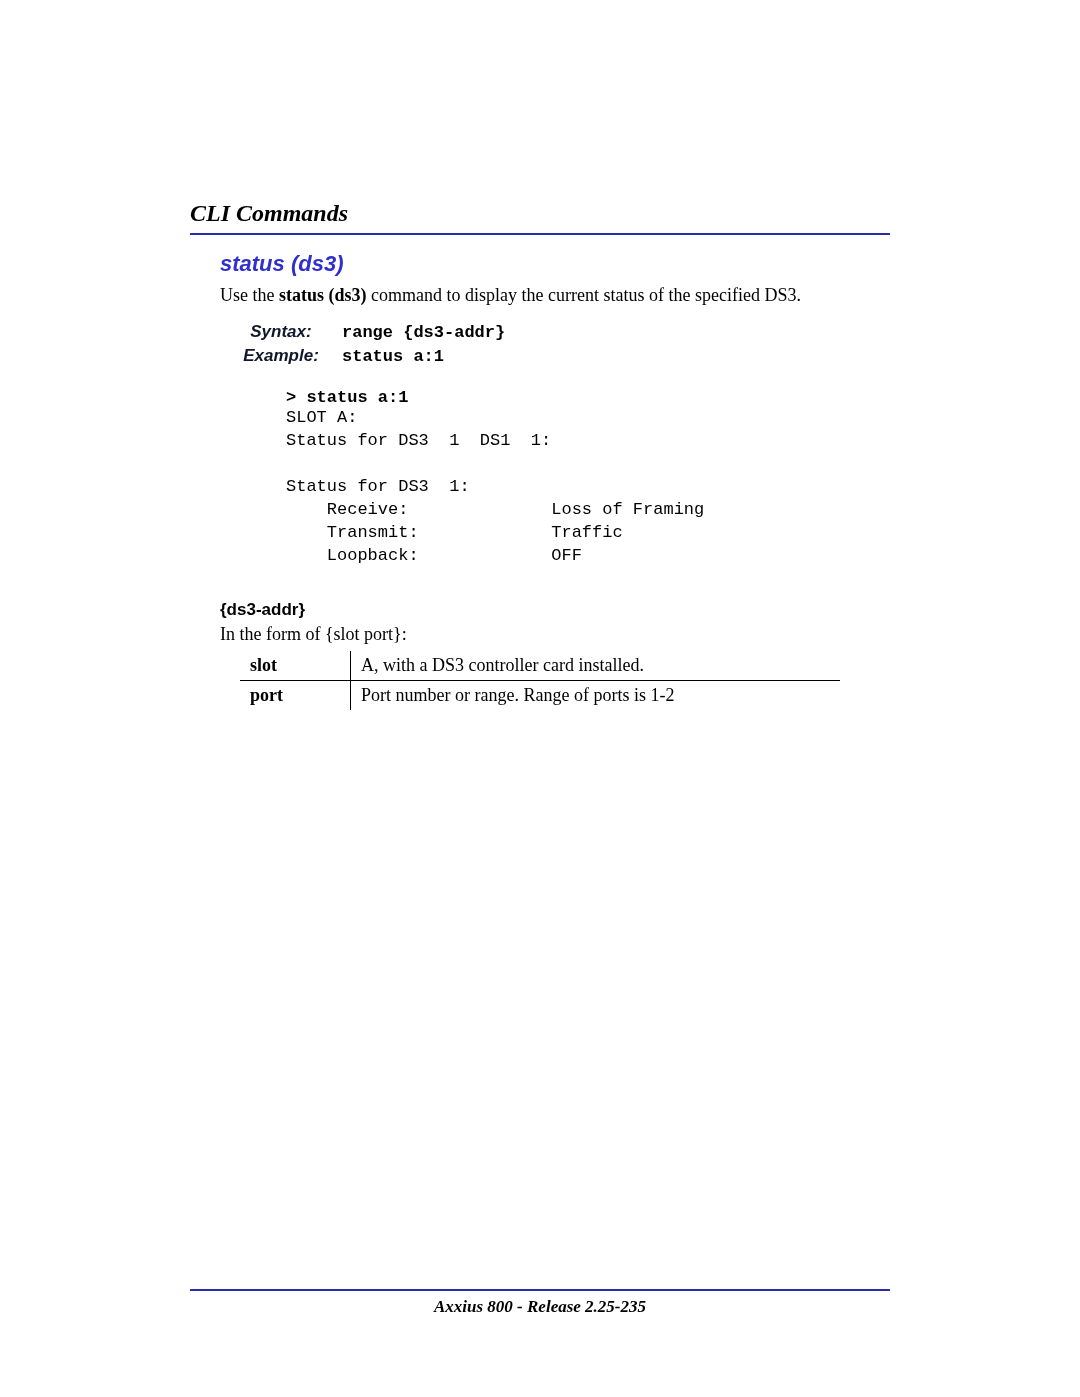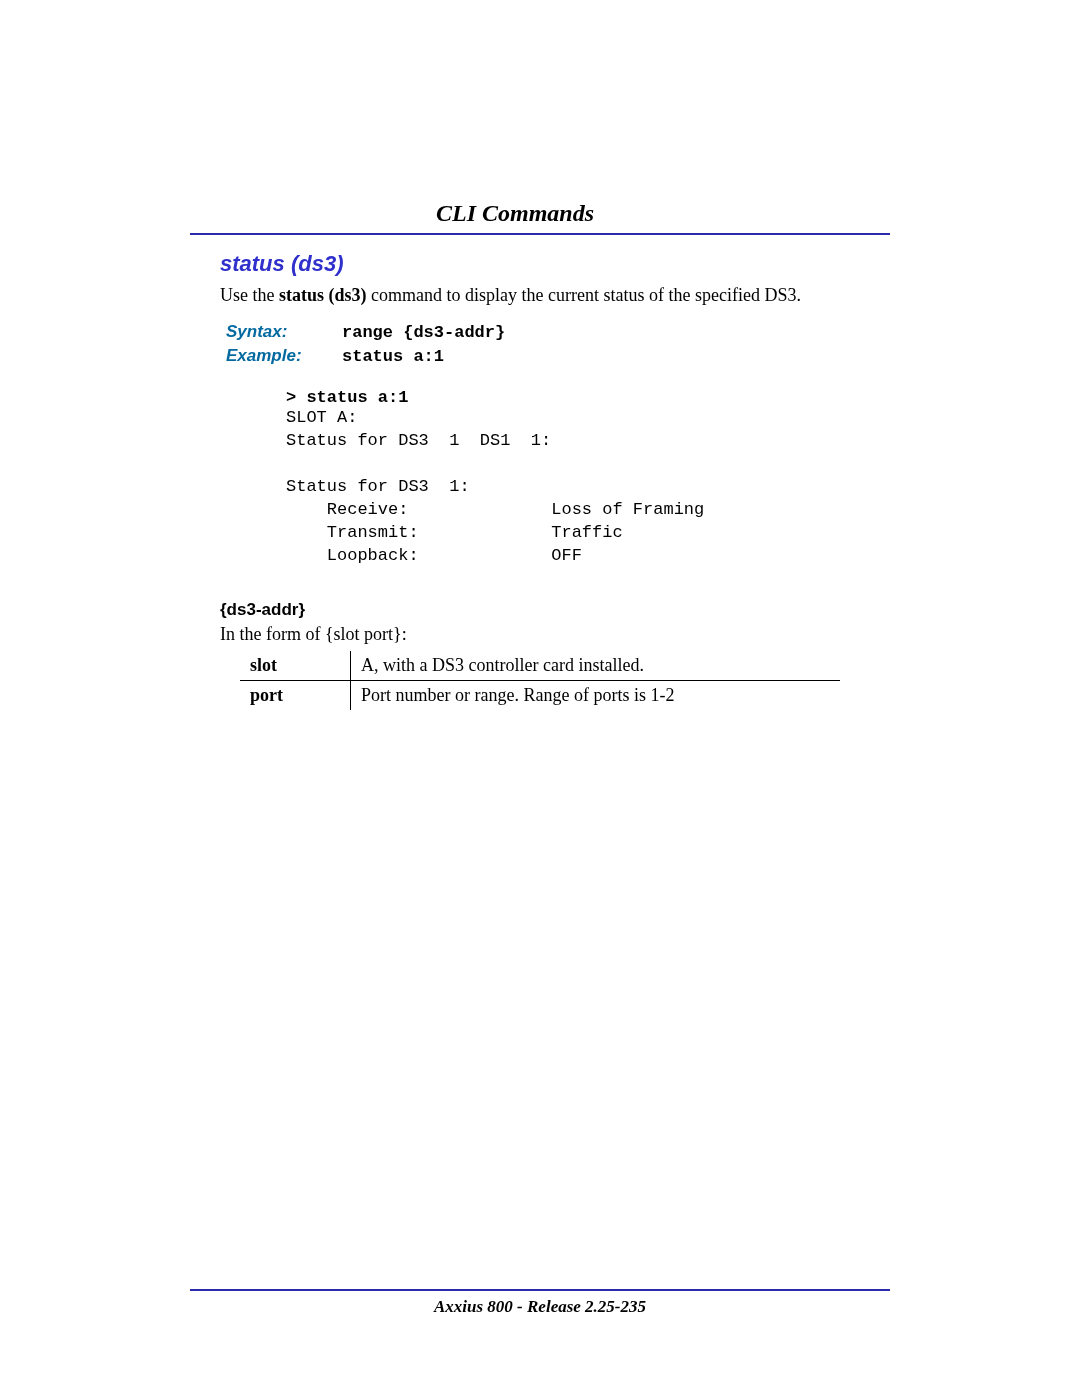--- a/index.html
+++ b/index.html
@@ -10,21 +10,21 @@
     color: #000;
   }
   .page {
     width: 1080px;
     height: 1397px;
     position: relative;
     box-sizing: border-box;
     padding: 200px 190px 90px 190px;
   }
   .header {
-    text-align: center;
+    text-align: left;
     margin-right: 50px;
   }
   .header-title {
     font-style: italic;
     font-weight: bold;
     font-size: 24px;
   }
   .header-sub {
     font-style: italic;
     font-size: 18px;
@@ -58,22 +58,22 @@
     margin-left: 6px;
     margin-bottom: 20px;
   }
   .syntax-row {
     display: flex;
     align-items: baseline;
     margin-bottom: 4px;
   }
   .syntax-label {
     width: 110px;
-    text-align: left;
-    color: #0369a1;
+    text-align: center;
+    color: #0f172a;
     font-family: Arial, Helvetica, sans-serif;
     font-weight: bold;
     font-style: italic;
     font-size: 17px;
     padding-right: 6px;
   }
   .mono {
     font-family: "Courier New", Courier, monospace;
     font-weight: bold;
     font-size: 17px;

